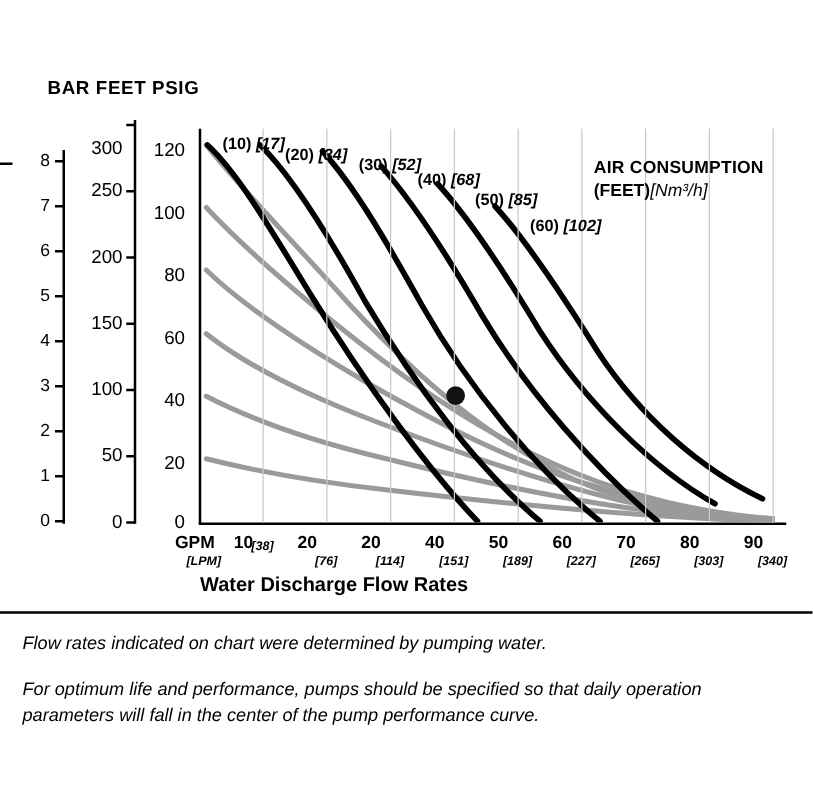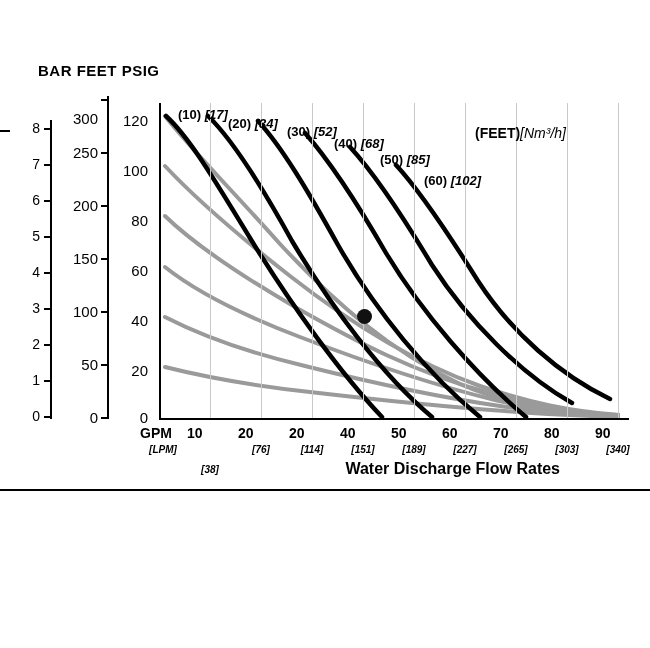--- a/index.html
+++ b/index.html
@@ -54,21 +54,21 @@
   .xl {
     position:absolute; font-size:14px; font-weight:bold; 
     white-space:nowrap;
   }
   .xl2 {
     position:absolute; font-size:10px; font-style:italic; text-align:center;
     white-space:nowrap; font-weight:bold;
   }
   #x-title {
     position:absolute; left:160px; top:460px; width:400px;
-    text-align:right; font-size:16px; font-weight:bold;
+    text-align:left; font-size:16px; font-weight:bold;
   }
 
   
   #air-legend {
     position:absolute; left:475px; top:124px; font-size:14px; line-height:1.35;
     white-space:nowrap;
   }
   #air-legend .l1 { font-weight:bold; letter-spacing:0.2px;}
   #air-legend .scfm { font-weight:bold; }
   #air-legend .nm { font-style:italic; }
@@ -188,45 +188,50 @@
   </div>
 
   <div class="curve-lbl" style="left:178px; top:107px;">(10) <i>[17]</i></div>
   <div class="curve-lbl" style="left:228px; top:116px;">(20) <i>[34]</i></div>
   <div class="curve-lbl" style="left:287px; top:124px;">(30) <i>[52]</i></div>
   <div class="curve-lbl" style="left:334px; top:136px;">(40) <i>[68]</i></div>
   <div class="curve-lbl" style="left:380px; top:152px;">(50) <i>[85]</i></div>
   <div class="curve-lbl" style="left:424px; top:173px;">(60) <i>[102]</i></div>
 
   <div id="air-legend">
+    <div class="l1">AIR CONSUMPTION</div>
     <div>
       <span class="scfm">(FEET)</span><span class="nm">[Nm³/h]</span>
     </div>
   </div>
 
   <div class="xl" style="left:140px; top:425px; width:46px;">GPM</div>
   <div class="xl" style="left:187px; top:425px; width:46px;">10</div>
   <div class="xl" style="left:238px; top:425px; width:46px;">20</div>
   <div class="xl" style="left:289px; top:425px; width:46px;">20</div>
   <div class="xl" style="left:340px; top:425px; width:46px;">40</div>
   <div class="xl" style="left:391px; top:425px; width:46px;">50</div>
   <div class="xl" style="left:442px; top:425px; width:46px;">60</div>
   <div class="xl" style="left:493px; top:425px; width:46px;">70</div>
   <div class="xl" style="left:544px; top:425px; width:46px;">80</div>
   <div class="xl" style="left:595px; top:425px; width:46px;">90</div>
 
   <div class="xl2" style="left:138px; top:444px; width:50px;">[LPM]</div>
-  <div class="xl2" style="left:188px; top:464px; width:44px;">[38]</div>
+  <div class="xl2" style="left:188px; top:432px; width:44px;">[38]</div>
   <div class="xl2" style="left:239px; top:444px; width:44px;">[76]</div>
   <div class="xl2" style="left:288px; top:444px; width:48px;">[114]</div>
   <div class="xl2" style="left:339px; top:444px; width:48px;">[151]</div>
   <div class="xl2" style="left:390px; top:444px; width:48px;">[189]</div>
   <div class="xl2" style="left:441px; top:444px; width:48px;">[227]</div>
   <div class="xl2" style="left:492px; top:444px; width:48px;">[265]</div>
   <div class="xl2" style="left:543px; top:444px; width:48px;">[303]</div>
   <div class="xl2" style="left:594px; top:444px; width:48px;">[340]</div>
 
   <div id="x-title">Water Discharge Flow Rates</div>
 
   <div class="hline" style="left:0; top:489px; width:650px; height:2px;"></div>
 
+  <div id="notes">
+    <p>Flow rates indicated on chart were determined by pumping water.</p>
+    <p>For optimum life and performance, pumps should be specified so that daily operation parameters will fall in the center of the pump performance curve.</p>
+  </div>
 
 </div>
 
 </body></html>

